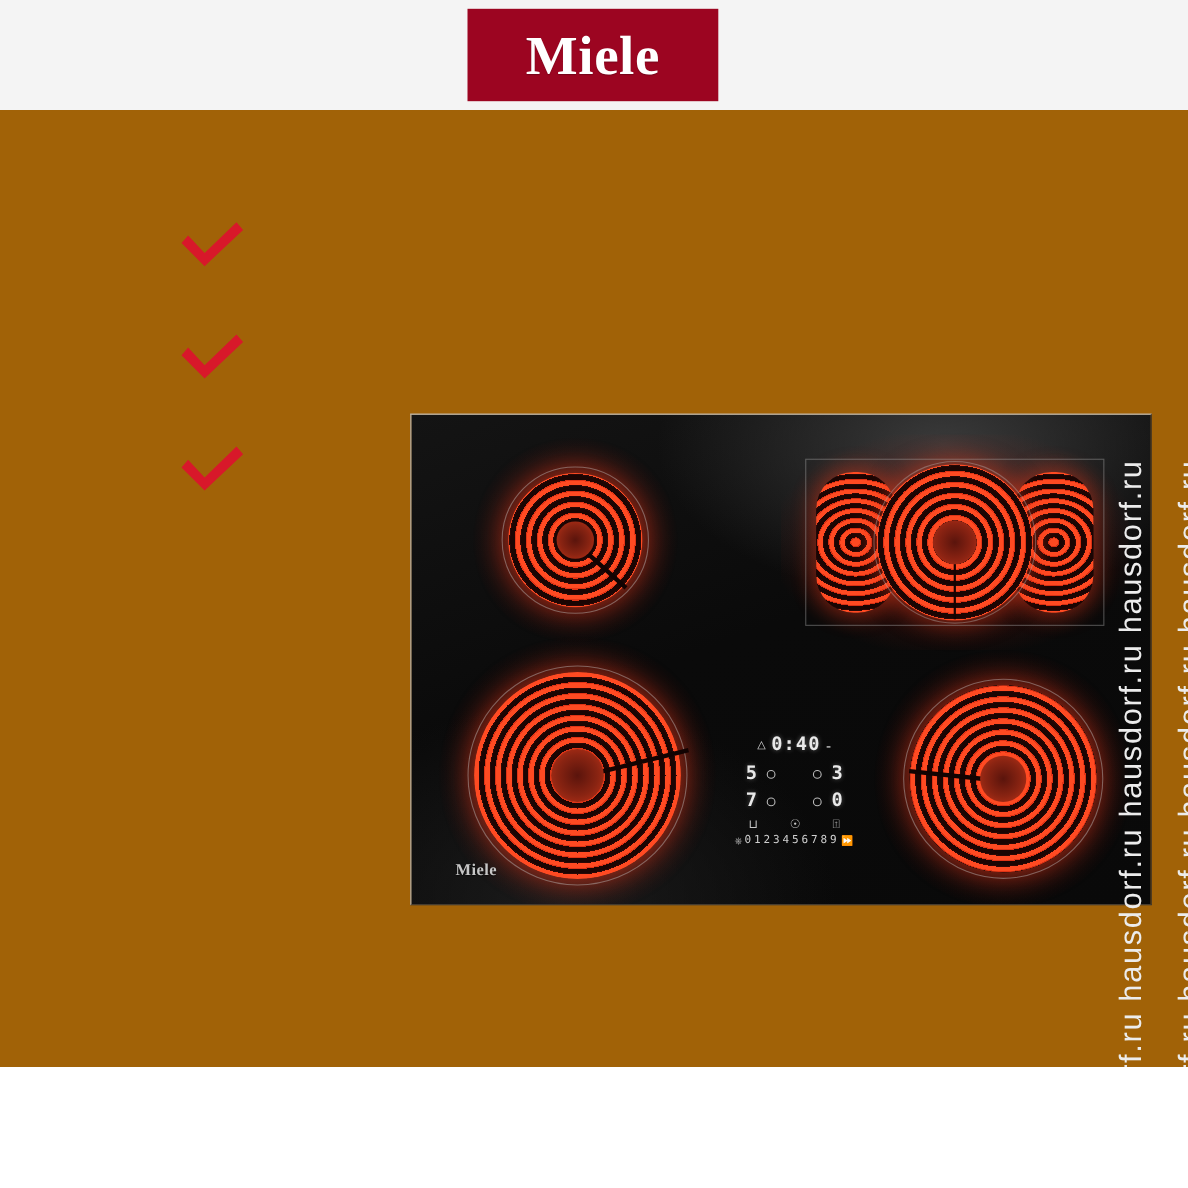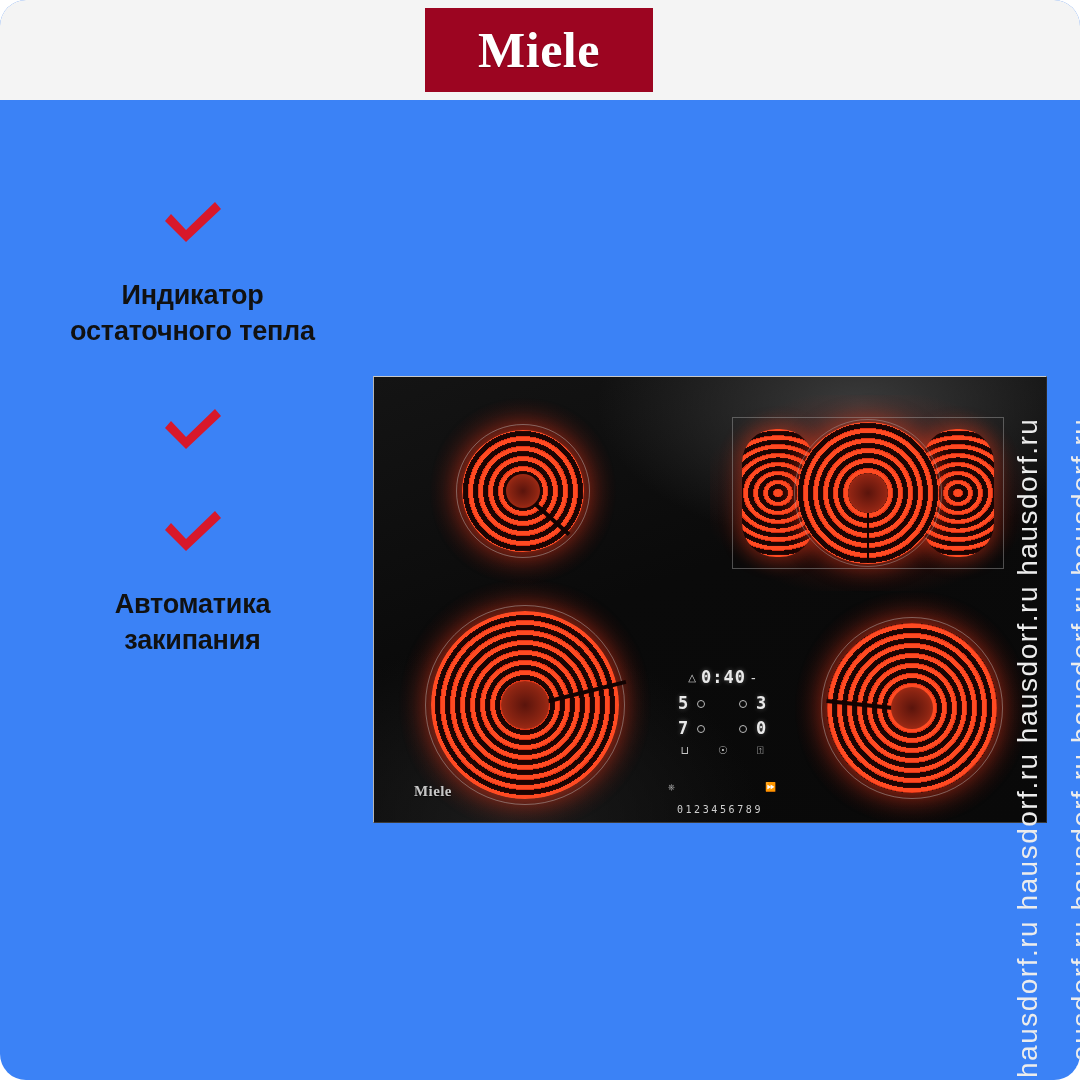--- a/index.html
+++ b/index.html
@@ -5,24 +5,23 @@
   * { box-sizing: border-box; }
   html, body {
     margin: 0; padding: 0;
     width: 1080px; height: 1080px;
     background: #ffffff;
     font-family: "Liberation Sans", sans-serif;
     overflow: hidden;
   }
   #page {
     position: relative;
-    width: 1080px; height: 1080px;
-    background: #3b82f6;
+    width: 1080px; height: 970px;
+    background: #a16207;
     overflow: hidden;
-    border-radius: 26px;
   }
 
   
   .header-band {
     position: absolute; left: 0; top: 0;
     width: 1080px; height: 100px;
     background: #f4f4f4;
   }
   .brand-logo {
     position: absolute;
@@ -240,21 +239,20 @@
     font-size: 11px; color: #c6c6c6; line-height: 1;
   }
   .tc-slider-row {
     display: flex; align-items: center; justify-content: center;
     gap: 2px;
   }
   .tc-slider-digits {
     font-family: "DejaVu Sans Mono", monospace;
     font-size: 10px; color: #cfcfcf; letter-spacing: 2.6px;
     line-height: 1;
-    margin-top: 46px;
   }
   .tc-endicon { font-size: 9px; color: #bdbdbd; line-height: 1; }
 
   .hob-brand {
     position: absolute;
     left: 40px; top: 406px;
     font-family: "Liberation Serif", serif;
     font-weight: bold;
     font-size: 15px;
     color: #c6c6c6;
@@ -286,36 +284,32 @@
       <span class="brand-logo-text">Miele</span>
     </div>
   </div>
 
   <div class="features">
 
     <div class="feature">
       <svg class="check-icon" width="64" height="44" viewBox="0 0 64 44">
         <path d="M4 21 L10 14 L25 30 L54 2 L60 9 L25 42 Z" fill="#d8182a"></path>
       </svg>
-      <div class="feature-label">Индикатор
-остаточного тепла</div>
     </div>
 
     <div class="feature">
       <svg class="check-icon" width="64" height="44" viewBox="0 0 64 44">
         <path d="M4 21 L10 14 L25 30 L54 2 L60 9 L25 42 Z" fill="#d8182a"></path>
       </svg>
     </div>
 
     <div class="feature">
       <svg class="check-icon" width="64" height="44" viewBox="0 0 64 44">
         <path d="M4 21 L10 14 L25 30 L54 2 L60 9 L25 42 Z" fill="#d8182a"></path>
       </svg>
-      <div class="feature-label">Автоматика
-закипания</div>
     </div>
 
   </div>
 
   <div class="cooktop">
 
     <div class="zone" id="zone-rear-left">
       <div class="halo"></div>
       <div class="coils"></div>
       <div class="ringframe"></div>

